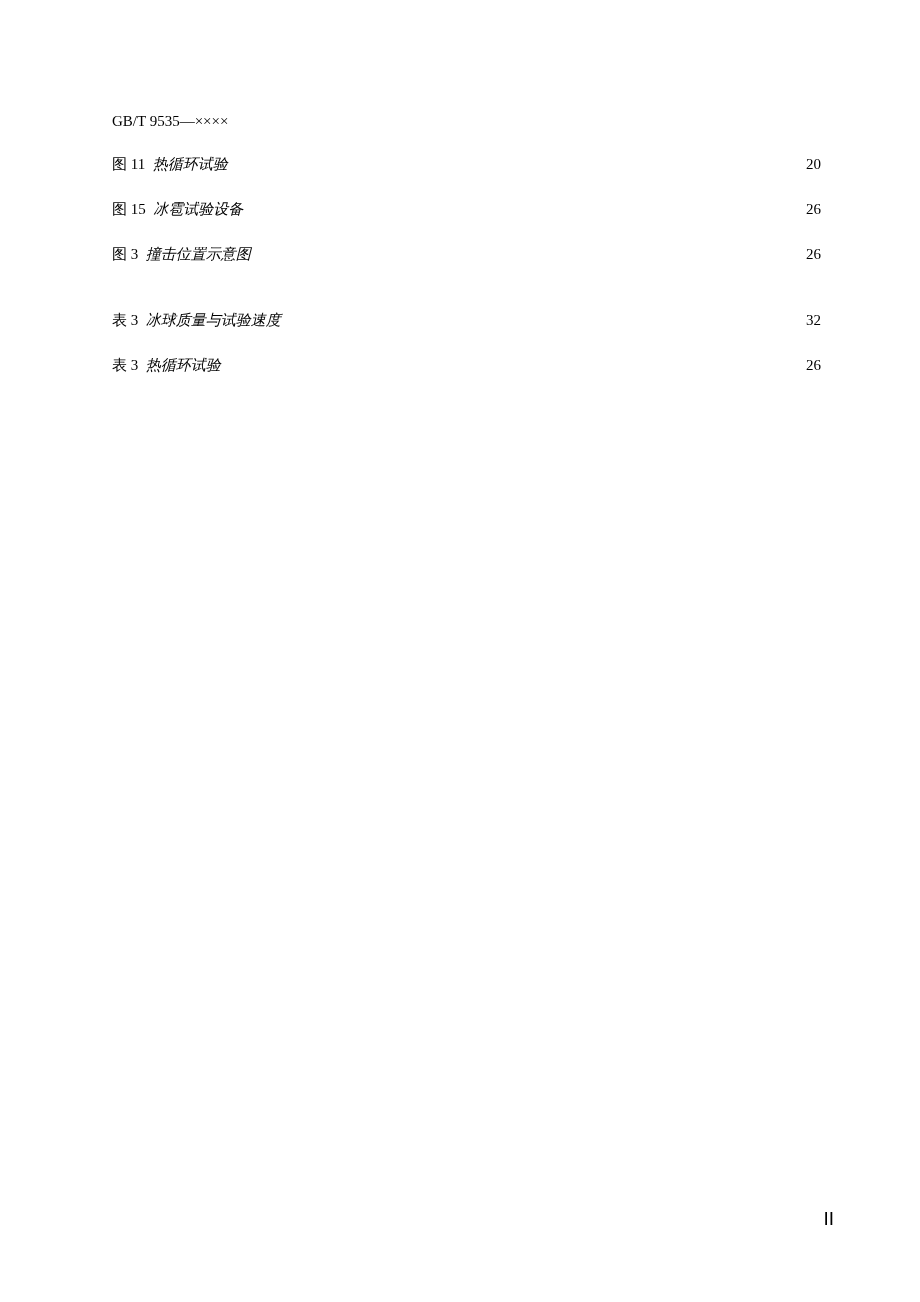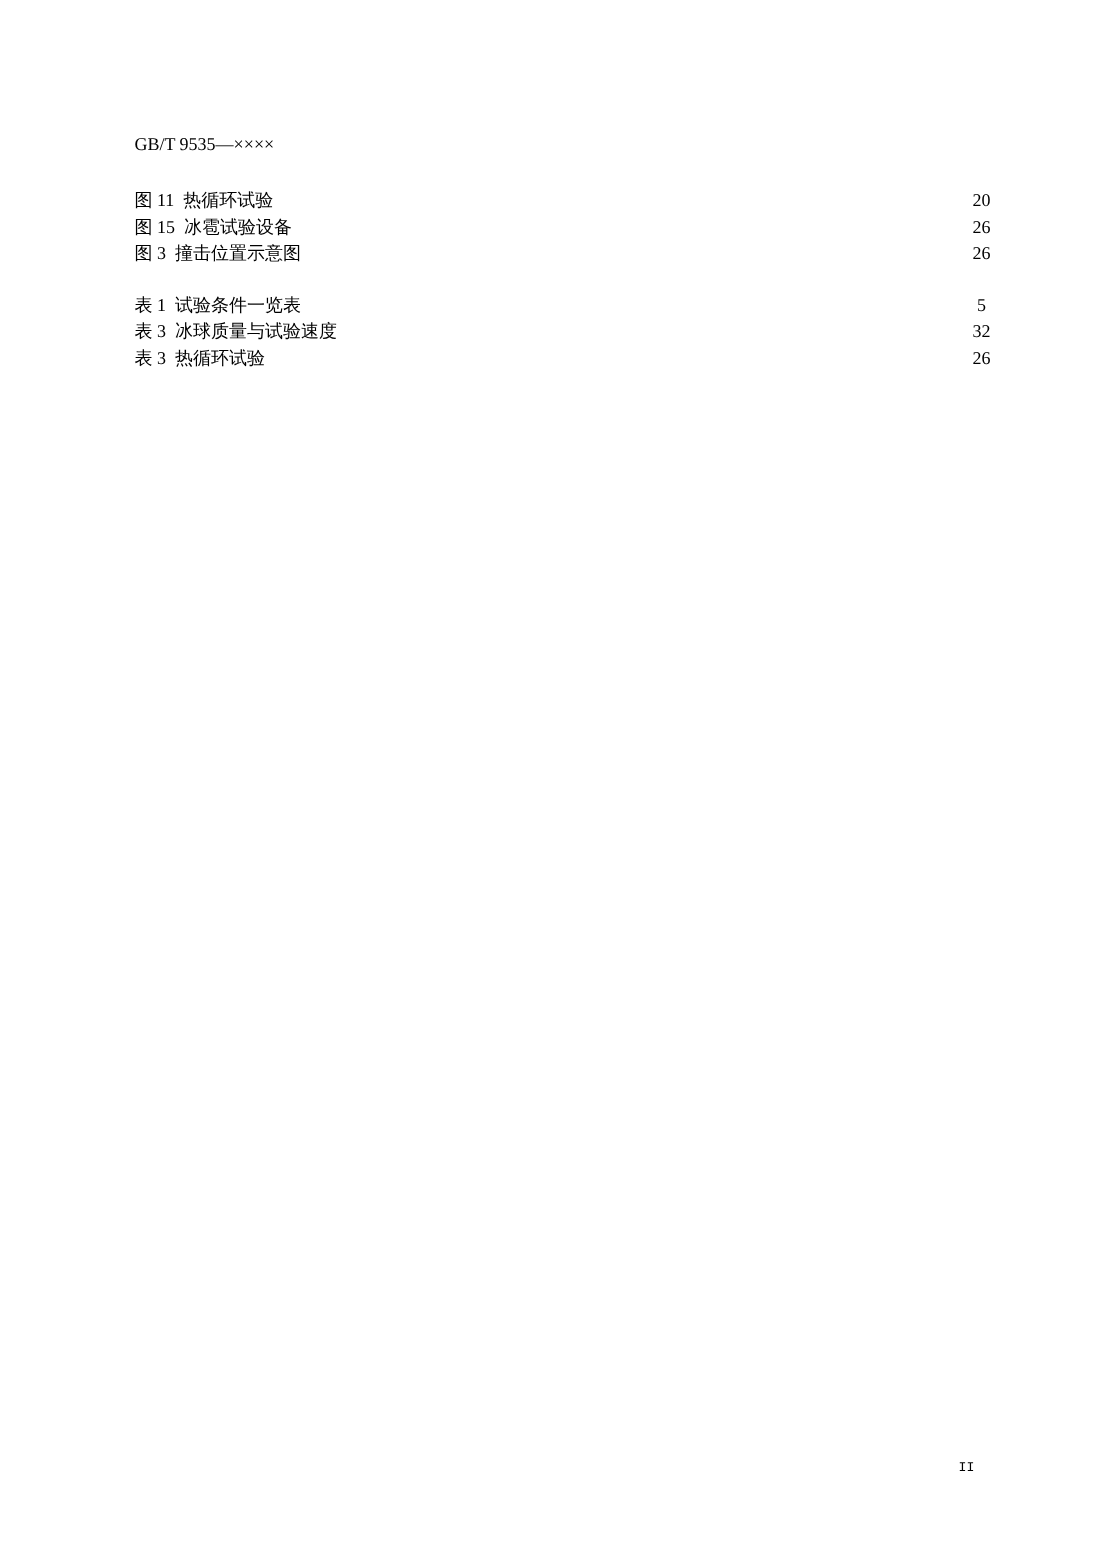--- a/index.html
+++ b/index.html
@@ -11,58 +11,60 @@
       font-size: 15px;
       color: #000;
       position: relative;
     }
     .page {
       padding: 113px 90px 0 112px;
     }
     .header {
       font-family: "Times New Roman", serif;
       font-size: 15px;
-      margin-bottom: 28px;
+      margin-bottom: 1px;
     }
     .toc-entry {
       display: flex;
       align-items: baseline;
       line-height: 1.45;
       margin-bottom: 0px;
     }
     .toc-prefix {
       white-space: pre;
       text-align: center;
     }
     .toc-title {
       flex: 0 0 auto;
+      font-style: italic;
     }
     .toc-dots {
       flex: 1 1 auto;
       overflow: hidden;
       white-space: nowrap;
       letter-spacing: 2px;
       color: #000;
       padding: 0 4px;
     }
     .toc-page {
       font-family: "Times New Roman", serif;
       flex: 0 0 auto;
-      text-align: center;
+      text-align: left;
       min-width: 24px;
+      margin-top: 23px;
     }
     .section-gap {
       height: 22px;
     }
     .page-number {
       position: absolute;
-      right: 108px;
+      right: 86px;
       bottom: 72px;
-      font-family: Liberation Mono, monospace;
-      font-size: 11px;
+      font-family: Liberation Sans, sans-serif;
+      font-size: 19px;
     }
   </style>
 </head>
 <body>
 
 <div class="page">
   <div class="header">GB/T 9535—××××</div>
 
   <div>
     <div class="toc-entry">
@@ -85,27 +87,20 @@
       <span class="toc-title">撞击位置示意图</span>
       <span class="toc-dots"> </span>
       <span class="toc-page">26</span>
     </div>
   </div>
 
   <div class="section-gap"></div>
 
   <div>
     <div class="toc-entry">
-      <span class="toc-prefix">表 1</span>
-      <span class="toc-prefix">  </span>
-      <span class="toc-title">试验条件一览表</span>
-      <span class="toc-dots"> </span>
-      <span class="toc-page">5</span>
-    </div>
-    <div class="toc-entry">
       <span class="toc-prefix">表 3</span>
       <span class="toc-prefix">  </span>
       <span class="toc-title">冰球质量与试验速度</span>
       <span class="toc-dots"> </span>
       <span class="toc-page">32</span>
     </div>
     <div class="toc-entry">
       <span class="toc-prefix">表 3</span>
       <span class="toc-prefix">  </span>
       <span class="toc-title">热循环试验</span>

